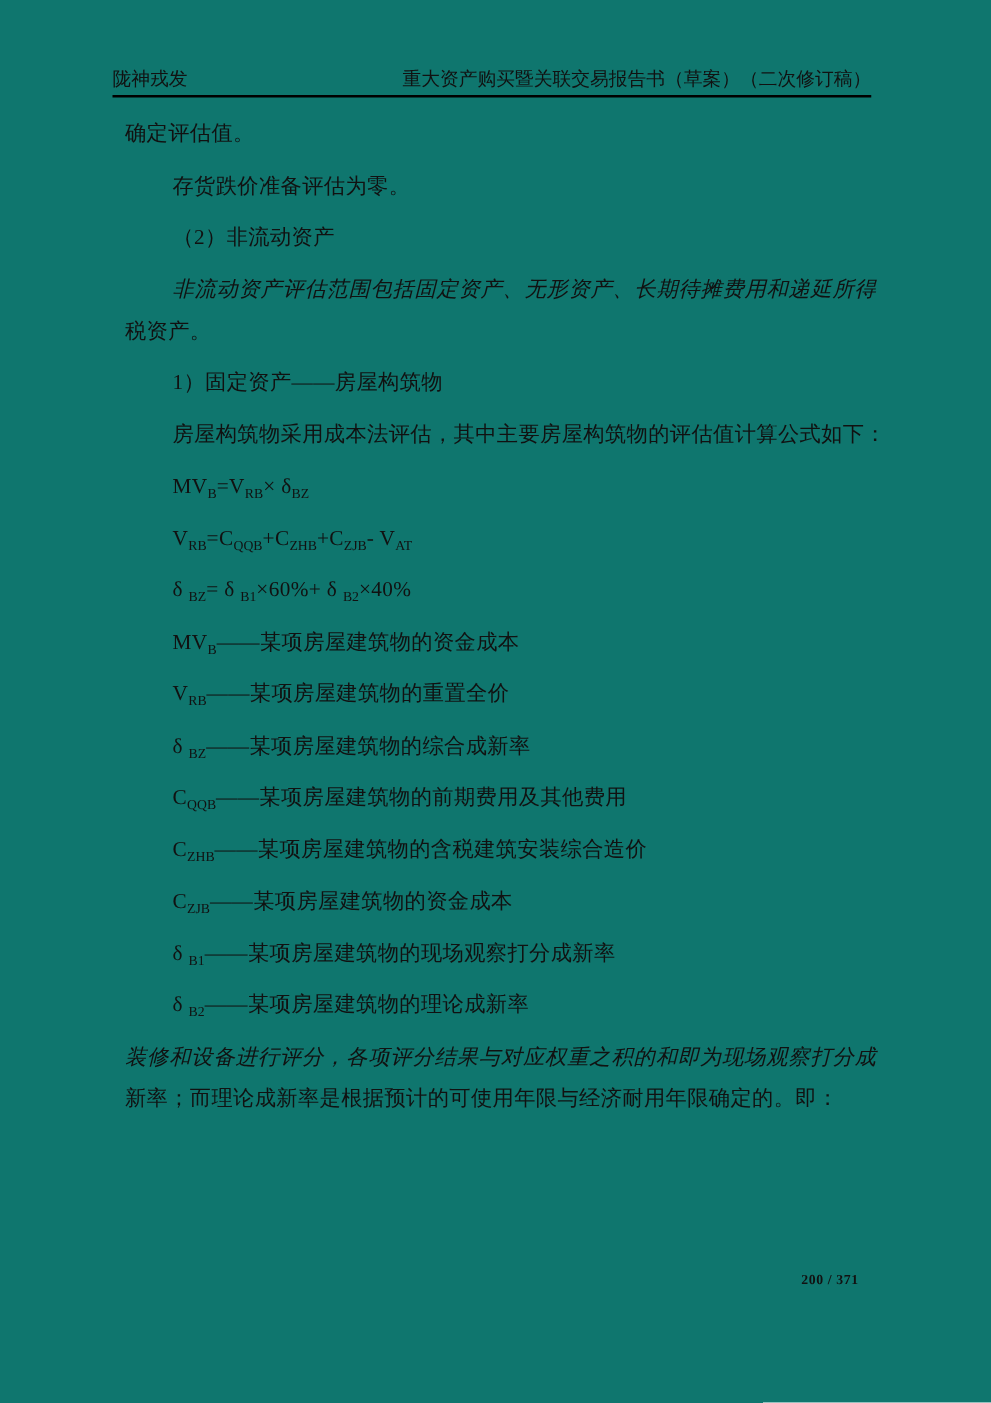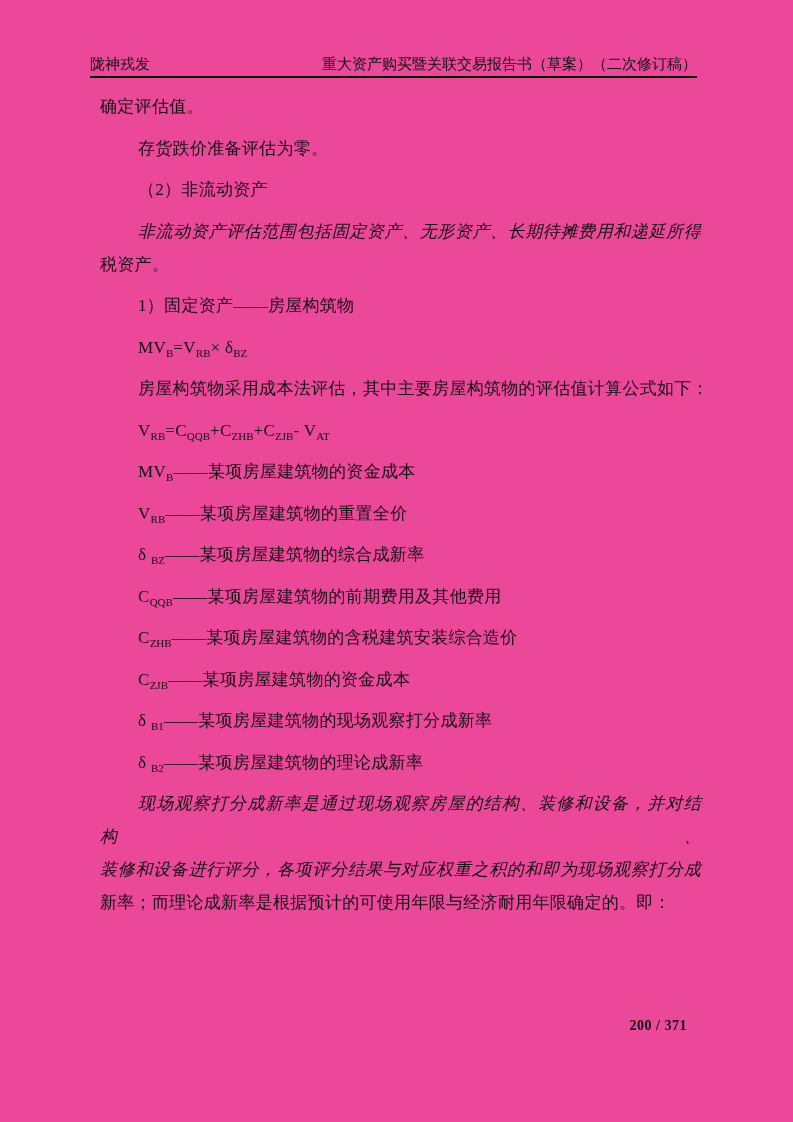--- a/index.html
+++ b/index.html
@@ -4,21 +4,21 @@
 <style>
   html, body {
     margin: 0;
     padding: 0;
     background: #ffffff;
   }
   .page {
     position: relative;
     width: 793px;
     height: 1122px;
-    background: #ec4899;
+    background: #0f766e;
     overflow: hidden;
     font-family: "Liberation Serif", "DejaVu Serif", serif;
     color: #111111;
   }
   .header {
     position: absolute;
     left: 90px;
     right: 96px;
     top: 50px;
     height: 26px;
@@ -57,21 +57,21 @@
     line-height: 0;
     vertical-align: baseline;
     position: relative;
     top: 4px;
     letter-spacing: 0;
   }
   .footer {
     position: absolute;
     right: 106px;
     top: 1018px;
-    font-size: 14px;
+    font-size: 11px;
     font-weight: bold;
     letter-spacing: 0.5px;
     margin-left: 12px;
   }
 </style>
 </head>
 <body>
 
 <div class="page">
 
@@ -80,31 +80,31 @@
     <span>重大资产购买暨关联交易报告书（草案）（二次修订稿）</span>
   </div>
 
   <div class="body-area">
       <p class="line flush"><span>确定评估值。</span></p>
       <p class="line indent"><span>存货跌价准备评估为零。</span></p>
       <p class="line indent"><span>（2）非流动资产</span></p>
       <p class="line indent stretch nogap"><span>非流动资产评估范围包括固定资产、无形资产、长期待摊费用和递延所得</span></p>
       <p class="line flush"><span>税资产。</span></p>
       <p class="line indent"><span>1）固定资产——房屋构筑物</span></p>
+      <p class="line indent"><span>房屋构筑物采用成本法评估，其中主要房屋构筑物的评估值计算公式如下：</span></p>
       <p class="line indent"><span>MV</span><sub>B</sub><span>=V</span><sub>RB</sub><span>× δ</span><sub>BZ</sub></p>
-      <p class="line indent"><span>房屋构筑物采用成本法评估，其中主要房屋构筑物的评估值计算公式如下：</span></p>
       <p class="line indent"><span>V</span><sub>RB</sub><span>=C</span><sub>QQB</sub><span>+C</span><sub>ZHB</sub><span>+C</span><sub>ZJB</sub><span>- V</span><sub>AT</sub></p>
+      <p class="line indent"><span>δ </span><sub>BZ</sub><span>= δ </span><sub>B1</sub><span>×60%+ δ </span><sub>B2</sub><span>×40%</span></p>
       <p class="line indent"><span>MV</span><sub>B</sub><span>——某项房屋建筑物的资金成本</span></p>
       <p class="line indent"><span>V</span><sub>RB</sub><span>——某项房屋建筑物的重置全价</span></p>
       <p class="line indent"><span>δ </span><sub>BZ</sub><span>——某项房屋建筑物的综合成新率</span></p>
       <p class="line indent"><span>C</span><sub>QQB</sub><span>——某项房屋建筑物的前期费用及其他费用</span></p>
       <p class="line indent"><span>C</span><sub>ZHB</sub><span>——某项房屋建筑物的含税建筑安装综合造价</span></p>
       <p class="line indent"><span>C</span><sub>ZJB</sub><span>——某项房屋建筑物的资金成本</span></p>
       <p class="line indent"><span>δ </span><sub>B1</sub><span>——某项房屋建筑物的现场观察打分成新率</span></p>
       <p class="line indent"><span>δ </span><sub>B2</sub><span>——某项房屋建筑物的理论成新率</span></p>
-      <p class="line indent stretch nogap"><span>现场观察打分成新率是通过现场观察房屋的结构、装修和设备，并对结构、</span></p>
       <p class="line flush stretch nogap"><span>装修和设备进行评分，各项评分结果与对应权重之积的和即为现场观察打分成</span></p>
       <p class="line flush"><span>新率；而理论成新率是根据预计的可使用年限与经济耐用年限确定的。即：</span></p>
     </div>
 
   <div class="footer">200 / 371</div>
 
 </div>
 
 </body></html>

